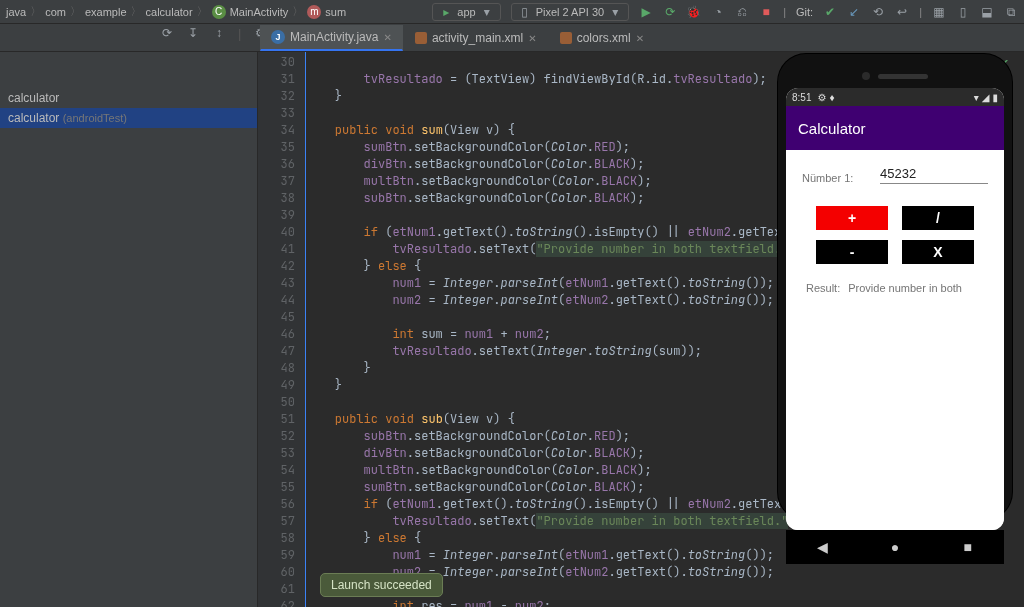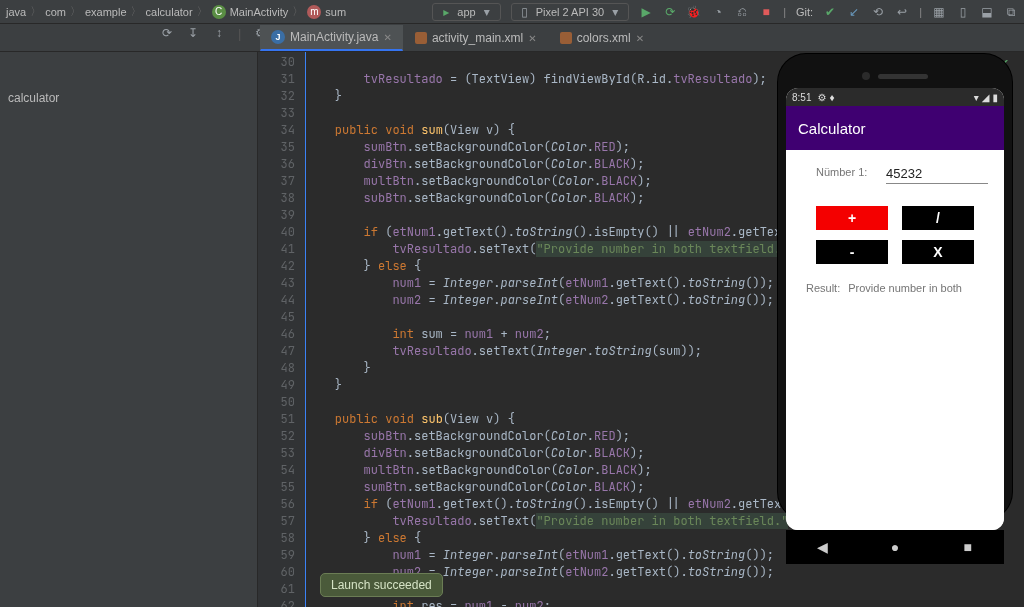--- a/index.html
+++ b/index.html
@@ -153,21 +153,21 @@
     background:#fff;
     height:442px;
     border-radius:12px;
     overflow:hidden;
     display:flex; flex-direction:column;
   }
   .device-status { background:#2b2b2b; color:#ddd; height:18px; display:flex; align-items:center; padding:0 6px; font-size:10px;}
   .device-status .r { margin-left:auto; display:flex; gap:3px;}
   .app-bar { background:#3F0071; color:#fff; height:44px; display:flex; align-items:center; padding:0 12px; font-size:15px; font-weight:500;}
   .app-body { flex:1; background:#fff; padding:16px 16px 0 16px; color:#757575; font-size:12px;}
-  .field-row { display:flex; gap:10px; margin-bottom:22px;margin-left:14px;}
+  .field-row { display:flex; align-items:flex-end; gap:18px; margin-bottom:22px;}
   .field-row label { width:60px; color:#757575; font-size:11px;}
   .field-row .underline { flex:1; border-bottom:1px solid #888; color:#222; font-size:13px; padding-bottom:2px; min-height:16px;}
   .field-row .underline.focus { border-bottom:2px solid #00C4B4;}
   .btn-grid { display:grid; grid-template-columns:1fr 1fr; gap:10px 14px; margin:6px 14px 18px 14px;}
   .btn { height:24px; display:flex; align-items:center; justify-content:center; font-size:14px; font-weight:bold; color:#fff;}
   .btn.red { background:#F40000; }
   .btn.black { background:#000; }
   .result-row { display:flex; gap:8px; font-size:11px; margin:0 4px 20px 4px;}
   .reset-row { display:flex; justify-content:center;}
   .reset-btn { background:#000; color:#fff; padding:8px 14px; font-size:12px; font-weight:bold; letter-spacing:0.5px;}
@@ -247,20 +247,21 @@
   <div class="tab">
     <span class="xml-badge"></span>
     <span>colors.xml</span>
     <span class="x">✕</span>
   </div>
 </div>
 
 <div class="project-tree">
   <div style="height:36px"></div>
   <div class="tree-item"><span>calculator</span></div>
+  <div class="tree-item selected"><span>calculator</span> <span class="hint">(androidTest)</span></div>
   <div style="height:48px"></div>
 </div>
 
 <div class="editor-area">
   <div class="gutter" id="gutter">
       <div class="ln">30</div>
       <div class="ln">31</div>
       <div class="ln">32</div>
       <div class="ln">33</div>
       <div class="ln">34</div>

